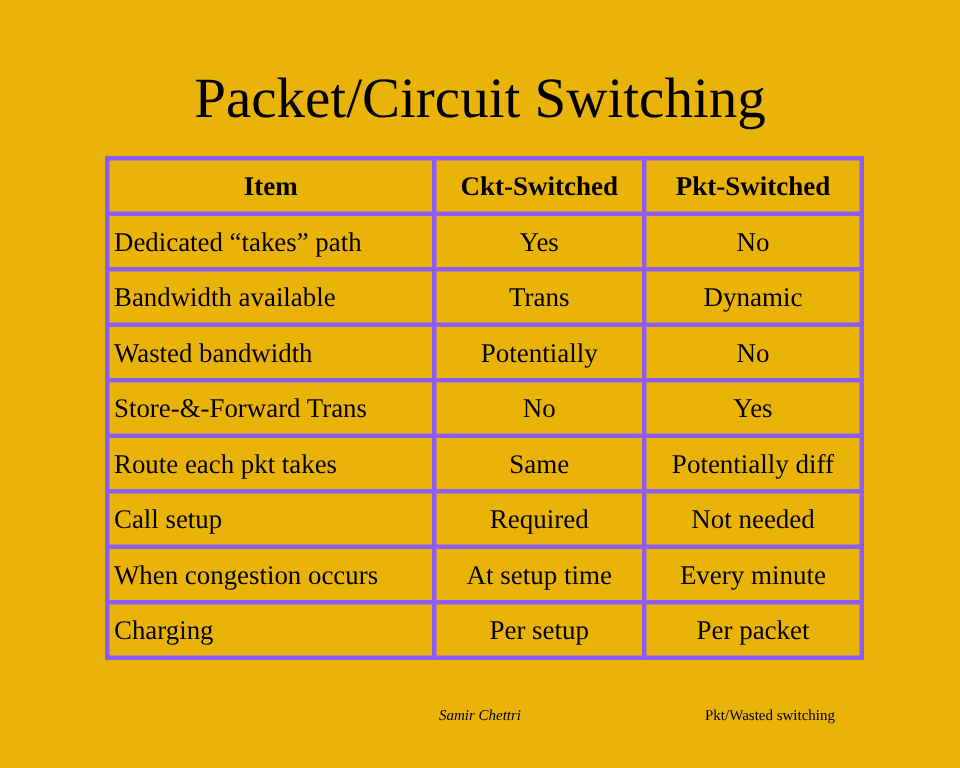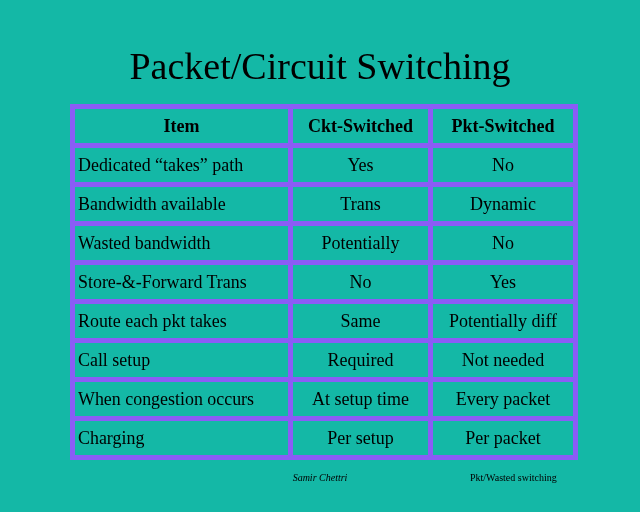--- a/index.html
+++ b/index.html
@@ -49,21 +49,21 @@
     border-collapse: collapse;
     table-layout: fixed;
     font-size: 18px;
   }
   #compare-table col.c-item  { width: 218px; }
   #compare-table col.c-ckt   { width: 140px; }
   #compare-table col.c-pkt   { width: 145px; }
 
   #compare-table th,
   #compare-table td {
-    border: 5px solid #8b5cf6;
+    border: 3px solid #8b5cf6;
     height: 34px;
     padding: 0 2px;
     font-weight: normal;
     font-size: 18px;
     line-height: 20px;
     overflow: hidden;
     white-space: nowrap;
   }
   #compare-table thead th {
     font-weight: bold;
@@ -93,21 +93,21 @@
     white-space: nowrap;
     font-family: "Liberation Serif", "DejaVu Serif", serif;
   }
   #footer-left   { left: 52px;  text-align: left; margin-top: 46px; }
   #footer-center { left: 0;  width: 640px; text-align: center; font-style: italic; }
   #footer-right  { left: 470px; text-align: left; }
 </style>
 </head>
 <body style="color: rgb(0, 0, 0);">
 
-<div id="slide" style="background: #14b8a6;">
+<div id="slide" style="background: #eab308;">
 
   <div id="slide-title">Packet/Circuit Switching</div>
 
   <table id="compare-table">
     <colgroup>
       <col class="c-item">
       <col class="c-ckt">
       <col class="c-pkt">
     </colgroup>
     <thead>
@@ -144,21 +144,21 @@
           <td class="col-val">Potentially diff</td>
         </tr>
         <tr>
           <td class="col-item"><span>Call setup</span></td>
           <td class="col-val">Required</td>
           <td class="col-val">Not needed</td>
         </tr>
         <tr>
           <td class="col-item"><span>When congestion occurs</span></td>
           <td class="col-val">At setup time</td>
-          <td class="col-val">Every packet</td>
+          <td class="col-val">Every minute</td>
         </tr>
         <tr>
           <td class="col-item"><span>Charging</span></td>
           <td class="col-val">Per setup</td>
           <td class="col-val">Per packet</td>
         </tr>
       </tbody>
   </table>
 
   <div id="footer-left" class="footer-text">CS481</div>

